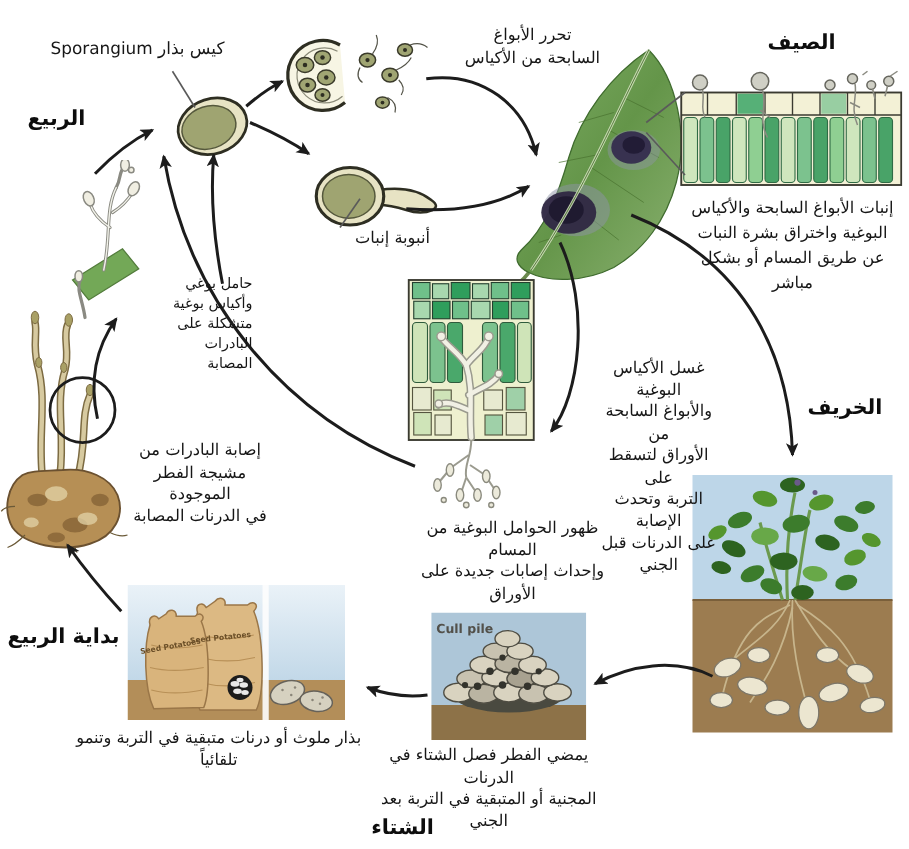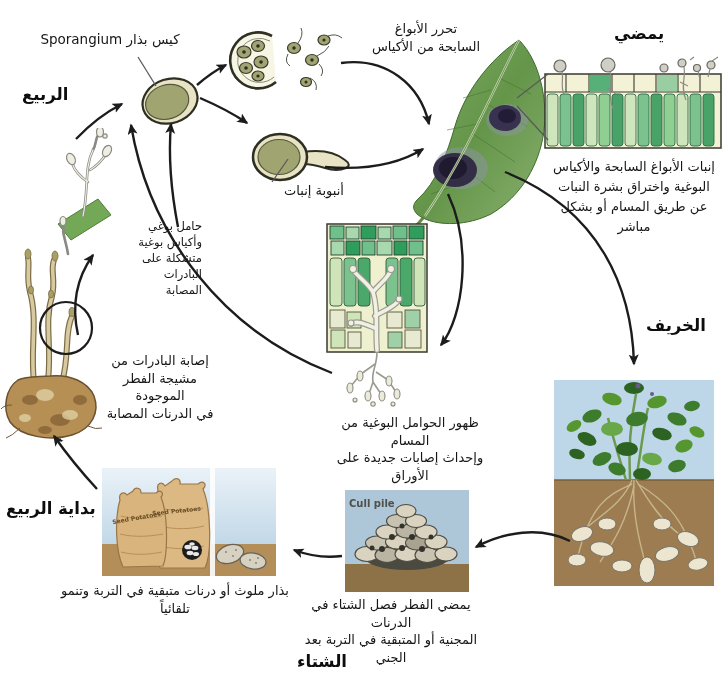--- a/index.html
+++ b/index.html
@@ -24,39 +24,44 @@
 
 <div id="canvas">
 
   <div class="lbl center" style="left:26px;top:30px;width:168px;font-size:13.5px;">كيس بذار Sporangium</div>
 
   <div class="season" style="left:22px;top:85px;">الربيع</div>
 
   <div class="lbl center" style="left:360px;top:20px;width:132px;">تحرر الأبواغ
 السابحة من الأكياس</div>
 
-  <div class="season" style="left:614px;top:24px;">يمضي</div>
+  <div class="season" style="left:614px;top:24px;">الصيف</div>
 
 
   <div class="lbl center" style="left:236px;top:182px;width:76px;white-space:nowrap;margin-left:40px;">أنبوبة إنبات</div>
 
   <div class="lbl left" style="left:546px;top:157px;width:176px;line-height:1.55;">إنبات الأبواغ السابحة والأكياس
 البوغية واختراق بشرة النبات
 عن طريق المسام أو بشكل
 مباشر</div>
 
   <div class="lbl" style="left:130px;top:218px;width:72px;font-size:11.5px;line-height:1.4;">حامل بوغي
 وأكياس بوغية
 متشكلة على
 البادرات المصابة</div>
 
   <div class="lbl center" style="left:103px;top:352px;width:114px;">إصابة البادرات من
 مشيجة الفطر الموجودة
 في الدرنات المصابة</div>
 
+  <div class="lbl center" style="left:474px;top:286px;width:106px;">غسل الأكياس البوغية
+والأبواغ السابحة من
+الأوراق لتسقط على
+التربة وتحدث الإصابة
+على الدرنات قبل الجني</div>
 
   <div class="season" style="left:646px;top:316px;">الخريف</div>
 
   <div class="lbl center" style="left:328px;top:414px;width:164px;">ظهور الحوامل البوغية من المسام
 وإحداث إصابات جديدة على الأوراق</div>
 
   <div class="season" style="left:6px;top:499px;">بداية الربيع</div>
 
   <div class="lbl center" style="left:58px;top:582px;width:234px;">بذار ملوث أو درنات متبقية في التربة وتنمو
 تلقائياً</div>

